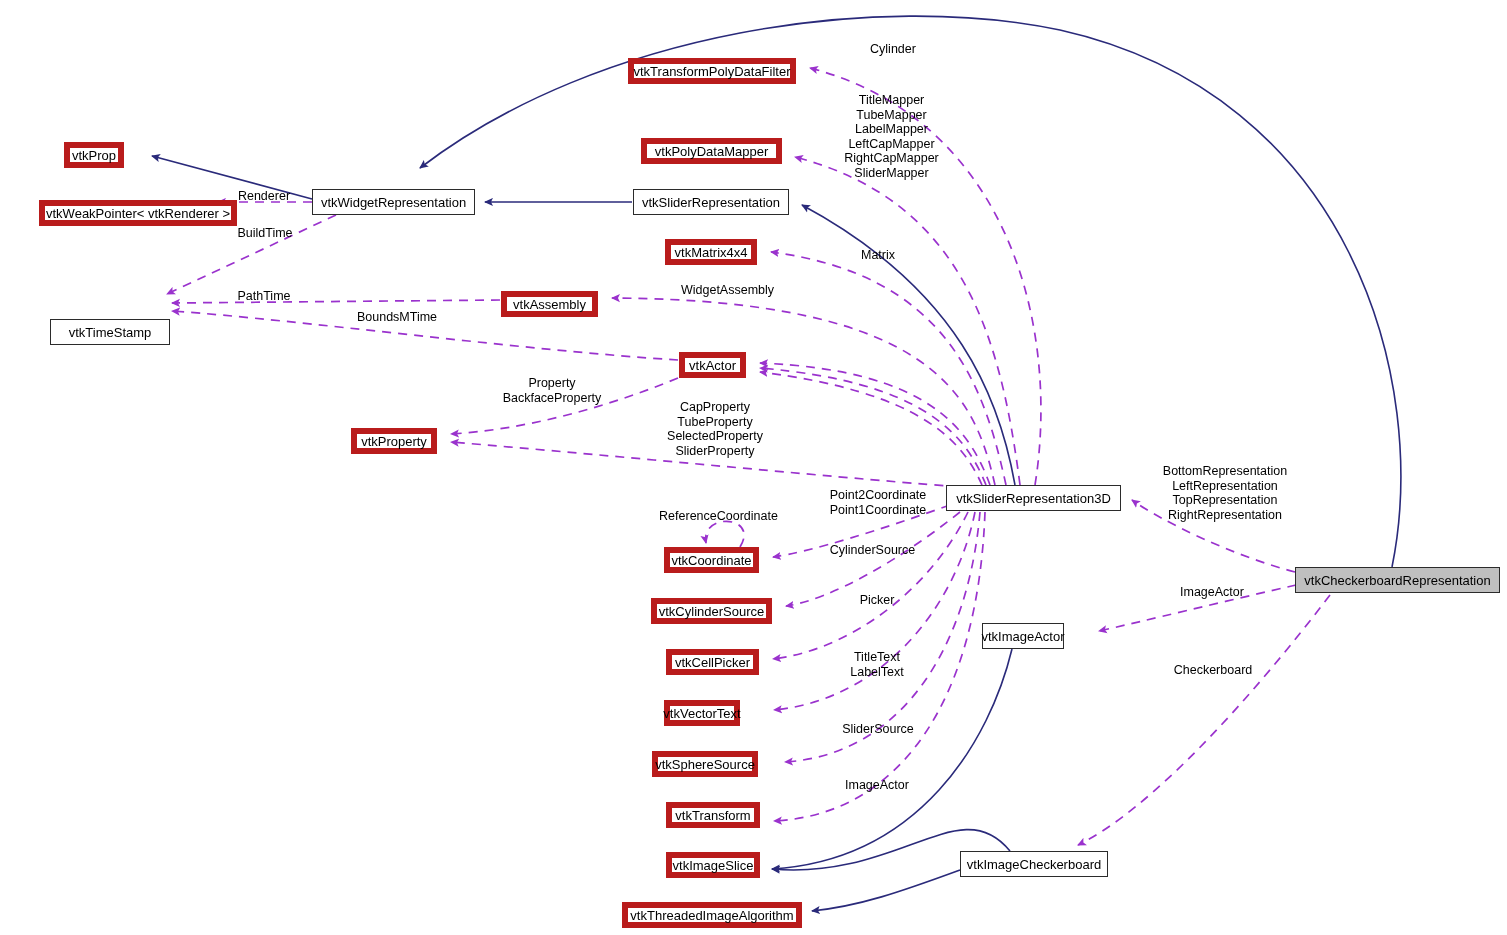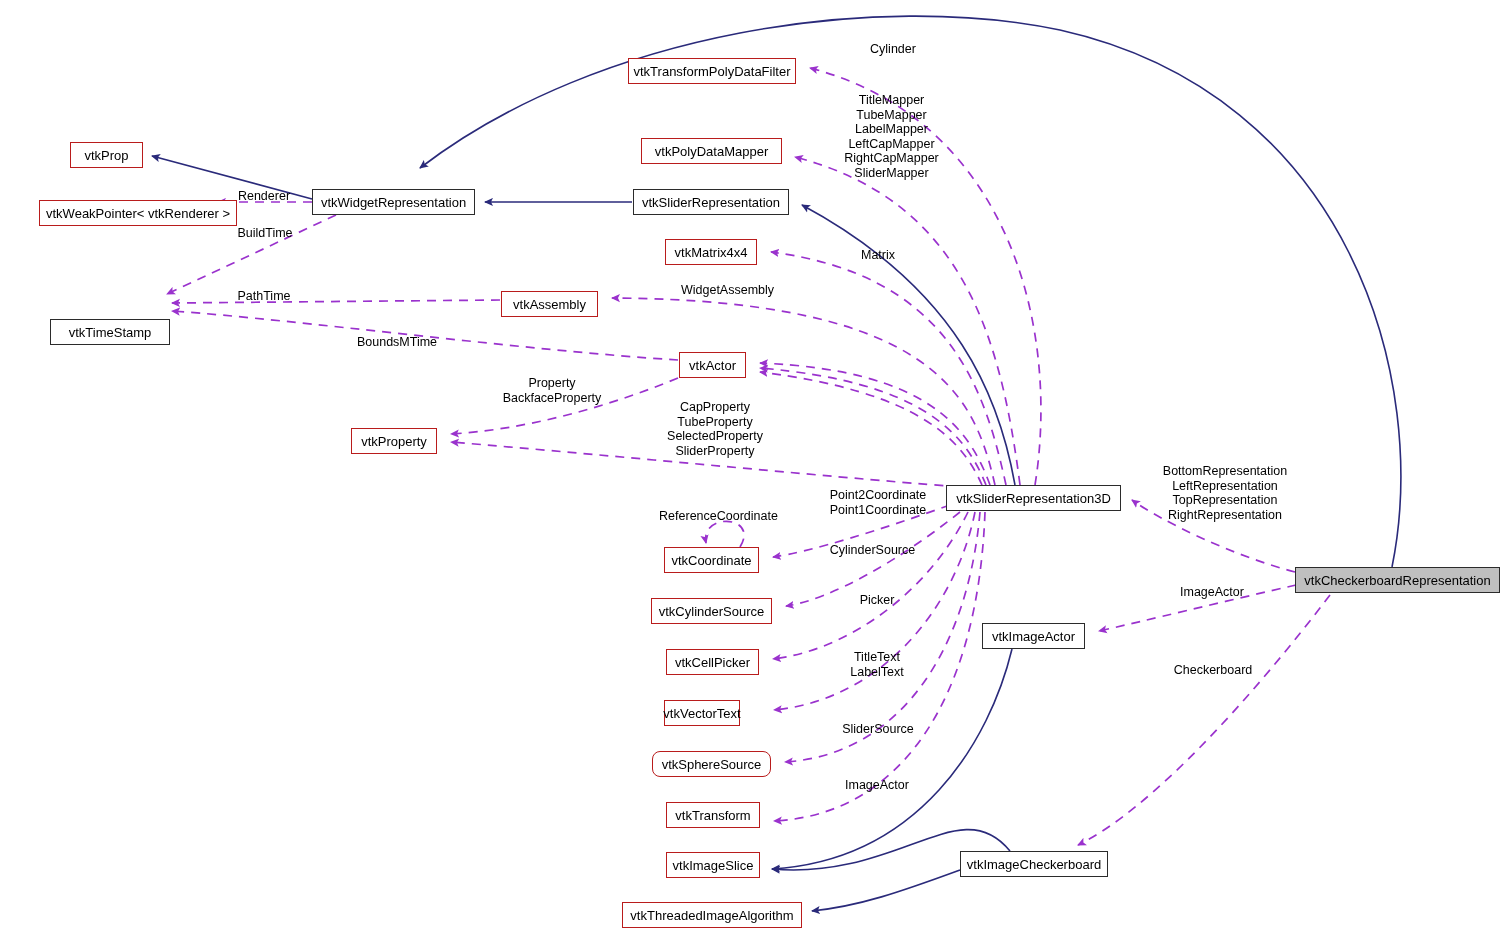--- a/index.html
+++ b/index.html
@@ -14,21 +14,21 @@
     color:#000000;
     font-size:13px;
     line-height:1;
     display:flex;
     align-items:center;
     justify-content:center;
     white-space:nowrap;
     padding:0 7px;
     height:26px;
   }
-  .node.red{border:1px solid #b91c1c;}
+  .node.red{border:6px solid #b91c1c;}
   .node.dark{border:1px solid #2b2b2b;}
   .node.current{background:#bfbfbf;border:1px solid #2b2b2b;}
   .edge-label{
     position:absolute;
     font-size:12.5px;
     color:#000000;
     line-height:14.6px;
     white-space:pre;
     text-align:center;
     pointer-events:none;
@@ -107,57 +107,57 @@
       <path d="M980,512 C968,650 900,755 785,762"></path>
 
       <path d="M985,512 C978,700 900,815 774,821"></path>
 
       <path d="M1296,585 C1230,600 1140,622 1099,631"></path>
 
       <path d="M1330,595 C1250,700 1150,810 1078,845"></path>
     </g>
   </svg>
 
-  <div class="node red" style="left:70px;top:142px;width:73px;">vtkProp</div>
+  <div class="node red" style="left:64px;top:142px;width:60px;">vtkProp</div>
   <div class="node red" style="left:7px;top:200px;width:198px;margin-left:32px;">vtkWeakPointer&lt; vtkRenderer &gt;</div>
   <div class="node dark" style="left:312px;top:189px;width:163px;">vtkWidgetRepresentation</div>
   <div class="node dark" style="left:50px;top:291px;width:120px;margin-top:28px;">vtkTimeStamp</div>
   <div class="node red" style="left:628px;top:58px;width:168px;">vtkTransformPolyDataFilter</div>
   <div class="node red" style="left:641px;top:138px;width:141px;">vtkPolyDataMapper</div>
   <div class="node dark" style="left:633px;top:189px;width:156px;">vtkSliderRepresentation</div>
   <div class="node red" style="left:665px;top:239px;width:92px;">vtkMatrix4x4</div>
   <div class="node red" style="left:501px;top:291px;width:97px;">vtkAssembly</div>
   <div class="node red" style="left:679px;top:352px;width:67px;">vtkActor</div>
   <div class="node red" style="left:351px;top:428px;width:86px;">vtkProperty</div>
   <div class="node dark" style="left:946px;top:485px;width:175px;">vtkSliderRepresentation3D</div>
   <div class="node current" style="left:1295px;top:567px;width:205px;">vtkCheckerboardRepresentation</div>
   <div class="node red" style="left:664px;top:547px;width:95px;">vtkCoordinate</div>
   <div class="node red" style="left:651px;top:598px;width:121px;">vtkCylinderSource</div>
-  <div class="node dark" style="left:982px;top:623px;width:103px;">vtkImageActor</div>
+  <div class="node dark" style="left:982px;top:623px;width:82px;">vtkImageActor</div>
   <div class="node red" style="left:666px;top:649px;width:93px;">vtkCellPicker</div>
   <div class="node red" style="left:664px;top:700px;width:76px;">vtkVectorText</div>
-  <div class="node red" style="left:652px;top:751px;width:119px;border-radius:8px;">vtkSphereSource</div>
+  <div class="node red" style="left:652px;top:751px;width:106px;">vtkSphereSource</div>
   <div class="node red" style="left:666px;top:802px;width:94px;">vtkTransform</div>
   <div class="node red" style="left:666px;top:852px;width:94px;">vtkImageSlice</div>
   <div class="node dark" style="left:960px;top:851px;width:148px;">vtkImageCheckerboard</div>
   <div class="node red" style="left:622px;top:902px;width:180px;">vtkThreadedImageAlgorithm</div>
 
   <div class="edge-label" style="left:848px;top:42px;width:90px;">Cylinder</div>
   <div class="edge-label" style="left:814px;top:93px;width:155px;">TitleMapper
 TubeMapper
 LabelMapper
 LeftCapMapper
 RightCapMapper
 SliderMapper</div>
   <div class="edge-label" style="left:229px;top:189px;width:70px;">Renderer</div>
   <div class="edge-label" style="left:227px;top:226px;width:76px;">BuildTime</div>
   <div class="edge-label" style="left:852px;top:248px;width:52px;">Matrix</div>
   <div class="edge-label" style="left:228px;top:289px;width:72px;">PathTime</div>
   <div class="edge-label" style="left:665px;top:283px;width:125px;">WidgetAssembly</div>
-  <div class="edge-label" style="left:345px;top:310px;width:104px;margin-top:25px;">BoundsMTime</div>
+  <div class="edge-label" style="left:345px;top:310px;width:104px;">BoundsMTime</div>
   <div class="edge-label" style="left:489px;top:376px;width:126px;">Property
 BackfaceProperty</div>
   <div class="edge-label" style="left:653px;top:400px;width:124px;">CapProperty
 TubeProperty
 SelectedProperty
 SliderProperty</div>
   <div class="edge-label" style="left:817px;top:488px;width:122px;">Point2Coordinate
 Point1Coordinate</div>
   <div class="edge-label" style="left:1141px;top:464px;width:168px;">BottomRepresentation
 LeftRepresentation

